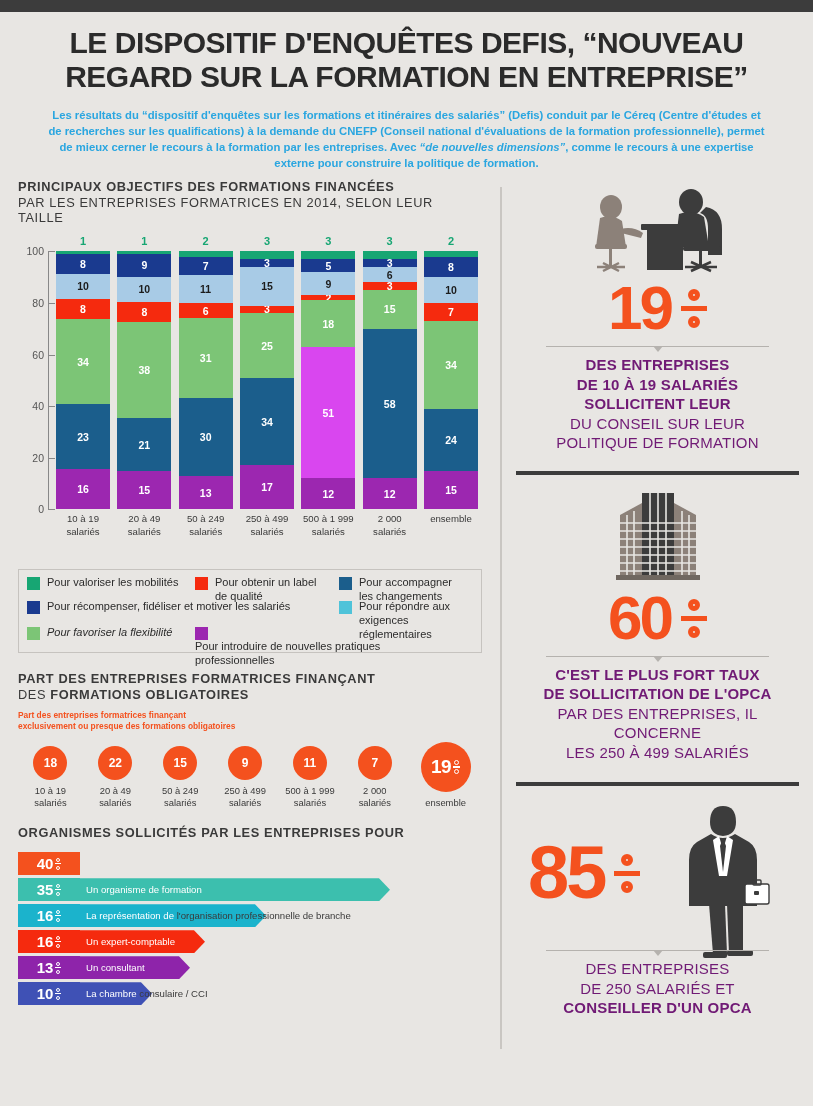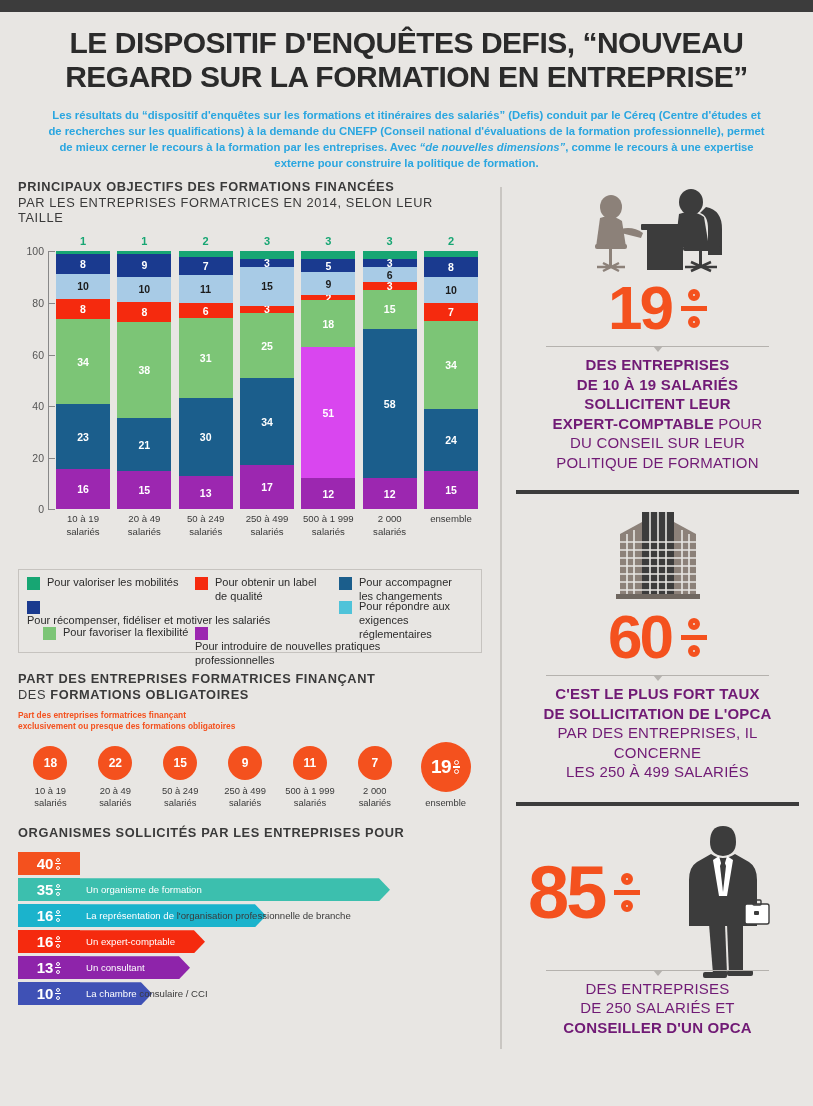--- a/index.html
+++ b/index.html
@@ -273,34 +273,34 @@
             <div>de qualité</div>
           </span>
         </div>
         <div class="lg-item" style="left: 320px; top: 6px;">
           <span class="lg-sw" style="background: rgb(27, 94, 140);"></span>
           <span class="lg-tx">
             <div>Pour accompagner</div>
             <div>les changements</div>
           </span>
         </div>
-        <div class="lg-item" style="left: 8px; top: 30px; flex-direction: column;">
+        <div class="lg-item" style="left: 8px; top: 30px;">
           <span class="lg-sw" style="background: rgb(26, 58, 143);"></span>
           <span class="lg-tx">
             <div>Pour récompenser, fidéliser et motiver les salariés</div>
           </span>
         </div>
         <div class="lg-item" style="left: 320px; top: 30px;">
           <span class="lg-sw" style="background: rgb(79, 195, 217);"></span>
           <span class="lg-tx">
             <div>Pour répondre aux</div>
             <div>exigences réglementaires</div>
           </span>
         </div>
-        <div class="lg-item" style="left: 24px; top: 56px;">
+        <div class="lg-item" style="left: 8px; top: 56px; font-style: italic;">
           <span class="lg-sw" style="background: rgb(124, 197, 118);"></span>
           <span class="lg-tx">
             <div>Pour favoriser la flexibilité</div>
           </span>
         </div>
         <div class="lg-item" style="left: 176px; top: 56px; flex-direction: column;">
           <span class="lg-sw" style="background: rgb(156, 39, 176);"></span>
           <span class="lg-tx">
             <div>Pour introduire de nouvelles pratiques</div>
             <div>professionnelles</div>
@@ -479,21 +479,20 @@
             <i></i>
             <s></s>
             <i></i>
           </span>
       </div>
       <div class="hr-thin"></div>
       <div class="stat-cap">
         <div><b>DES ENTREPRISES</b></div>
         <div><b>DE 10 À 19 SALARIÉS</b></div>
         <div><b>SOLLICITENT LEUR</b></div>
-        <div><b>EXPERT-COMPTABLE</b><span> POUR</span></div>
         <div><span>DU CONSEIL SUR LEUR</span></div>
         <div><span>POLITIQUE DE FORMATION</span></div>
       </div>
     </div>
 
     <div class="panel-rule" style="margin-top:18px"></div>
 
     <div class="panel" style="margin-top:10px">
       <div class="stat-art" style="height:100px">
         <svg width="120" height="100" viewBox="0 0 120 100">

